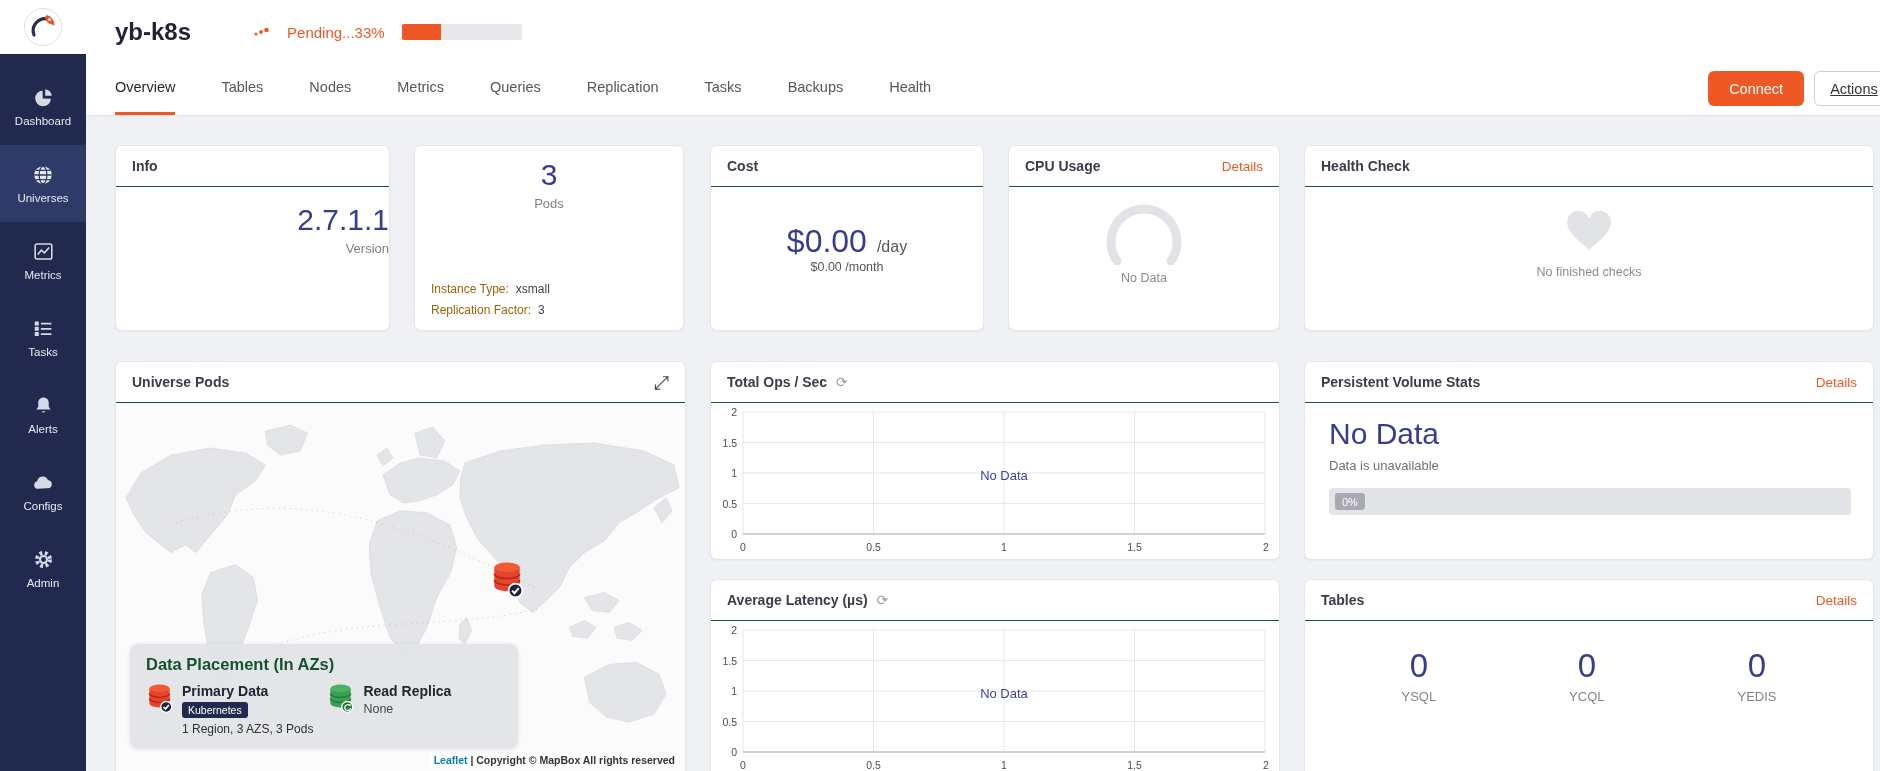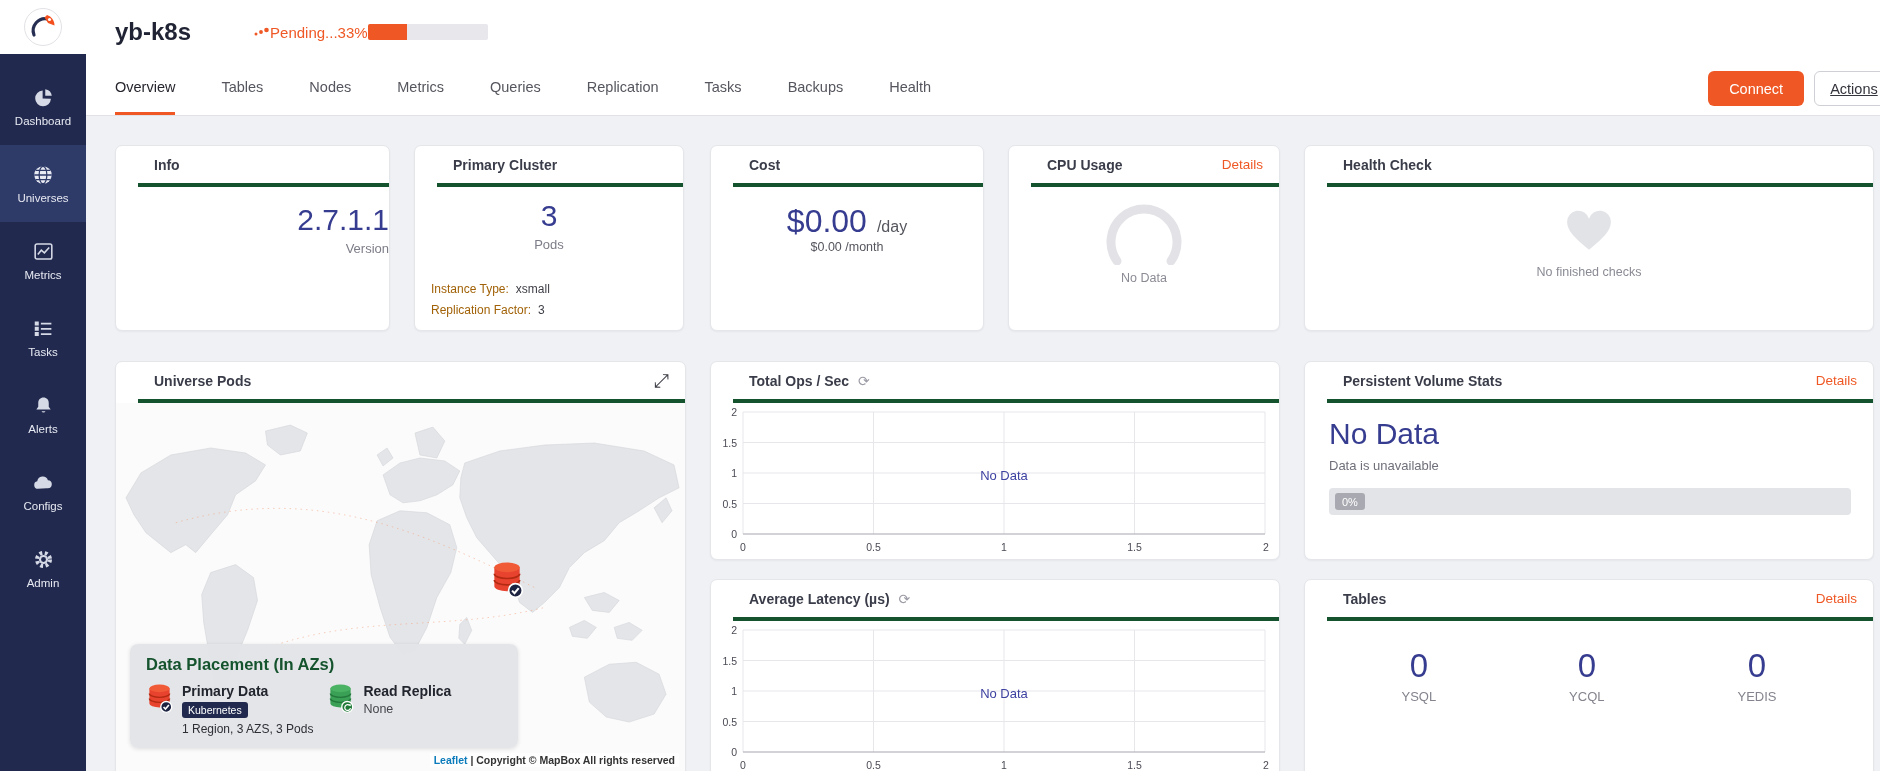--- a/index.html
+++ b/index.html
@@ -19,47 +19,47 @@
   .nav-item{height:77px;display:flex;flex-direction:column;align-items:center;justify-content:center;gap:6px;cursor:pointer;color:#e7e9f2;}
   .nav-item.active{background:#2e3a68;}
   .nav-icon{width:22px;height:22px;display:flex;align-items:center;justify-content:center;}
   .nav-label{font-size:11.5px;}
 
   
   .main{position:absolute;left:86px;top:0;width:1836px;height:771px;}
   .topbar{position:relative;height:116px;background:#fff;border-bottom:1px solid #e2e2e6;}
   .title-row{display:flex;align-items:center;padding:14px 0 0 29px;height:50px;}
   .page-title{font-size:24px;font-weight:bold;color:#1f2333;}
-  .pending-group{display:flex;align-items:center;margin-left:62px;gap:0;}
+  .pending-group{display:flex;align-items:center;margin-left:62px;gap:17px;}
   .pending-text{color:var(--accent);font-size:15px;}
   .progress-track{width:120px;height:16px;background:#e8e8ec;border-radius:2px;overflow:hidden;}
   .progress-fill{height:100%;background:var(--accent);}
   .user-btn{position:absolute;right:20px;top:12px;cursor:pointer;}
   .tab-row{position:absolute;left:29px;bottom:0;height:52px;display:flex;}
   .tab{position:relative;margin-right:46px;line-height:49px;font-size:14.5px;color:#55565e;cursor:pointer;white-space:nowrap;}
   .tab.active{color:#26262e;}
   .tab.active::after{content:"";position:absolute;left:0;right:0;bottom:0;height:3px;background:var(--accent);}
   .topbar-buttons{position:absolute;right:14px;bottom:9px;display:flex;gap:10px;}
   .btn{height:35px;border-radius:6px;font-size:14.5px;display:flex;align-items:center;cursor:pointer;border:1px solid transparent;}
   .btn-connect{background:var(--accent);color:#fff;padding:0 20px;}
   .btn-actions{background:#fff;border-color:#cfcfd6;color:#33343c;padding:0 15px;gap:7px;text-decoration:underline;}
 
   
   .content{position:relative;height:655px;overflow:hidden;}
   .card{position:absolute;background:#fff;border:1px solid var(--border);border-radius:7px;box-shadow:0 1px 2px rgba(35,38,60,.05);}
-  .card-head{display:flex;align-items:center;height:41px;padding:0 16px;border-bottom:4px solid #14532d;font-size:14px;font-weight:bold;color:#3a3d49;margin-left:22px;}
+  .card-head{display:flex;align-items:center;height:41px;padding:0 16px;border-bottom:1px solid #14532d;font-size:14px;font-weight:bold;color:#3a3d49;}
   .details-link{margin-left:auto;color:var(--accent);font-weight:normal;font-size:13.5px;cursor:pointer;}
   .card-body{display:flex;flex-direction:column;align-items:center;}
   .big-num{font-size:30px;font-weight:500;color:var(--num);line-height:1.15;}
   .sub-label{font-size:13px;color:#7c7d87;margin-top:3px;}
   .kv-rows{align-self:stretch;margin-top:auto;padding:0 16px 13px;}
   .kv-row{font-size:12px;margin-top:7px;}
   .kv-key{color:#a16207;}
   .kv-val{color:#3e3f47;margin-left:7px;}
-  .cost-line{display:flex;align-items:baseline;gap:10px;}
+  .cost-line{display:flex;align-items:baseline;gap:10px;margin-top:20px;}
   .cost-unit{font-size:16px;color:#55565e;}
   .cost-month{font-size:12.5px;color:#55565e;margin-top:0;}
   .empty-label{font-size:12.5px;color:#8a8b94;}
 
   
   .map-body{position:relative;height:378px;overflow:hidden;border-radius:0 0 7px 7px;}
   .map-svg{display:block;}
   .map-marker{position:absolute;left:374px;top:158px;}
   .placement-panel{position:absolute;left:14px;top:282px;width:388px;background:rgba(226,227,231,.94);border-radius:8px;padding:11px 16px 12px;box-shadow:0 1px 4px rgba(0,0,0,.12);}
   .placement-title{font-size:16.5px;font-weight:bold;color:#14532d;}
@@ -226,23 +226,20 @@
       <div class="card-head">
           <span>Info</span>
         </div>
       <div class="card-body" style="padding-top:16px;align-items:flex-end;">
         <span class="big-num">2.7.1.1</span>
         <span class="sub-label">Version</span>
       </div>
     </div>
 
     <div class="card" style="left:328px;top:29px;width:270px;height:186px;display:flex;flex-direction:column;">
-      <div class="card-head">
-          <span>Primary Cluster</span>
-        </div>
       <div class="card-body" style="flex:1;padding-top:12px;">
         <span class="big-num">3</span>
         <span class="sub-label">Pods</span>
         <div class="kv-rows">
           <div class="kv-row">
             <span class="kv-key">Instance Type:</span><span class="kv-val">xsmall</span>
           </div>
           <div class="kv-row">
             <span class="kv-key">Replication Factor:</span><span class="kv-val">3</span>
           </div>

